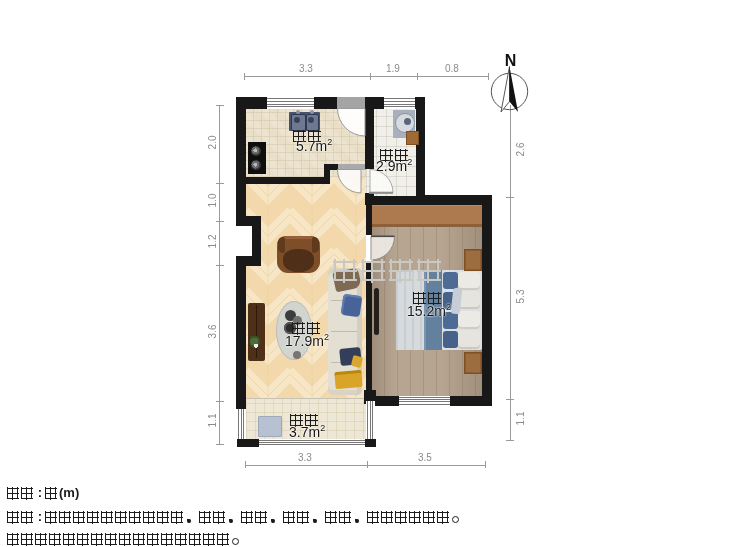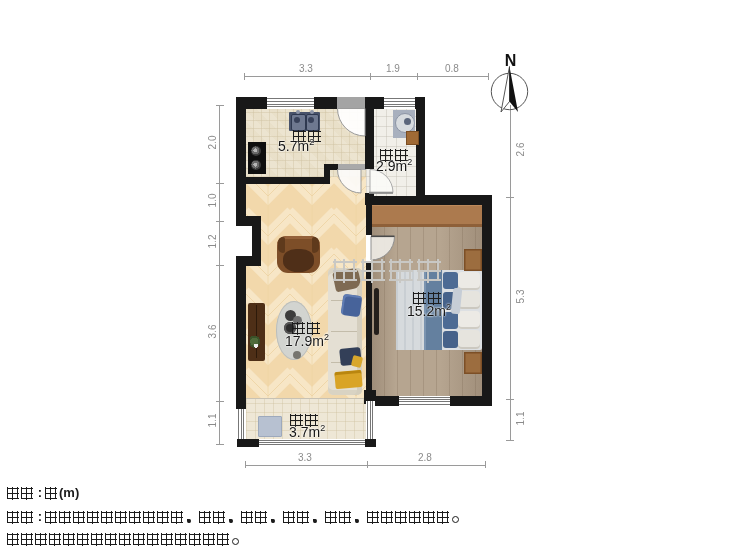--- a/index.html
+++ b/index.html
@@ -258,21 +258,21 @@
 
 <div class="abs" style="left:464px;top:249px;width:18px;height:22px;background:#9c6d3f;box-shadow:inset 0 0 0 1.5px #7c4f26;"></div>
 
 <div class="abs" style="left:464px;top:352px;width:18px;height:22px;background:#9c6d3f;box-shadow:inset 0 0 0 1.5px #7c4f26;"></div>
 
 <div class="abs" style="left:258px;top:416px;width:22px;height:18.5px;background:#b7c1d1;border:1px solid #9da9bc;border-radius:1px;"></div>
 
 <div class="abs" style="left:333px;top:259px;width:120px;"><span class="z w"></span><span class="z w"></span><span class="z w"></span><span class="z w" style="margin-right:0;"></span></div>
 
 <div class="lbl" style="left:293px;top:128px;"><span class="z"></span><span class="z" style="margin-right:0;"></span></div>
-<div class="area" style="left:278px;top:137px;">5.7m<sup>2</sup></div>
+<div class="area" style="left:296px;top:137px;">5.7m<sup>2</sup></div>
 
 <div class="lbl" style="left:379.5px;top:147px;"><span class="z"></span><span class="z" style="margin-right:0;"></span></div>
 <div class="area" style="left:376px;top:157px;">2.9m<sup>2</sup></div>
 
 <div class="lbl" style="left:292px;top:320px;"><span class="z"></span><span class="z" style="margin-right:0;"></span></div>
 <div class="area" style="left:285px;top:331.5px;">17.9m<sup>2</sup></div>
 
 <div class="lbl" style="left:413px;top:290px;"><span class="z"></span><span class="z" style="margin-right:0;"></span></div>
 <div class="area" style="left:407px;top:302px;">15.2m<sup>2</sup></div>
 
@@ -286,21 +286,21 @@
 <div class="dimline" style="left:487.5px;top:72.5px;width:1px;height:7px;"></div>
 <div class="dim" style="left:299px;top:63px;">3.3</div>
 <div class="dim" style="left:386px;top:63px;">1.9</div>
 <div class="dim" style="left:445px;top:63px;">0.8</div>
 
 <div class="dimline" style="left:244.5px;top:464.5px;width:240.5px;height:1px;"></div>
 <div class="dimline" style="left:244.5px;top:461px;width:1px;height:7px;"></div>
 <div class="dimline" style="left:367px;top:461px;width:1px;height:7px;"></div>
 <div class="dimline" style="left:484.5px;top:461px;width:1px;height:7px;"></div>
 <div class="dim" style="left:298px;top:452px;">3.3</div>
-<div class="dim" style="left:418px;top:452px;">2.8</div>
+<div class="dim" style="left:418px;top:452px;">3.5</div>
 
 <div class="dimline" style="left:219px;top:105px;width:1px;height:338.5px;"></div>
 <div class="dimline" style="left:215.5px;top:105px;width:8px;height:1px;"></div>
 <div class="dimline" style="left:215.5px;top:183px;width:8px;height:1px;"></div>
 <div class="dimline" style="left:215.5px;top:220.5px;width:8px;height:1px;"></div>
 <div class="dimline" style="left:215.5px;top:265px;width:8px;height:1px;"></div>
 <div class="dimline" style="left:215.5px;top:401px;width:8px;height:1px;"></div>
 <div class="dimline" style="left:215.5px;top:443.5px;width:8px;height:1px;"></div>
 <div class="dim" style="left:204px;top:137px;transform:rotate(-90deg);transform-origin:center;width:16px;text-align:center;">2.0</div>
 <div class="dim" style="left:204px;top:194.5px;transform:rotate(-90deg);transform-origin:center;width:16px;text-align:center;">1.0</div>

